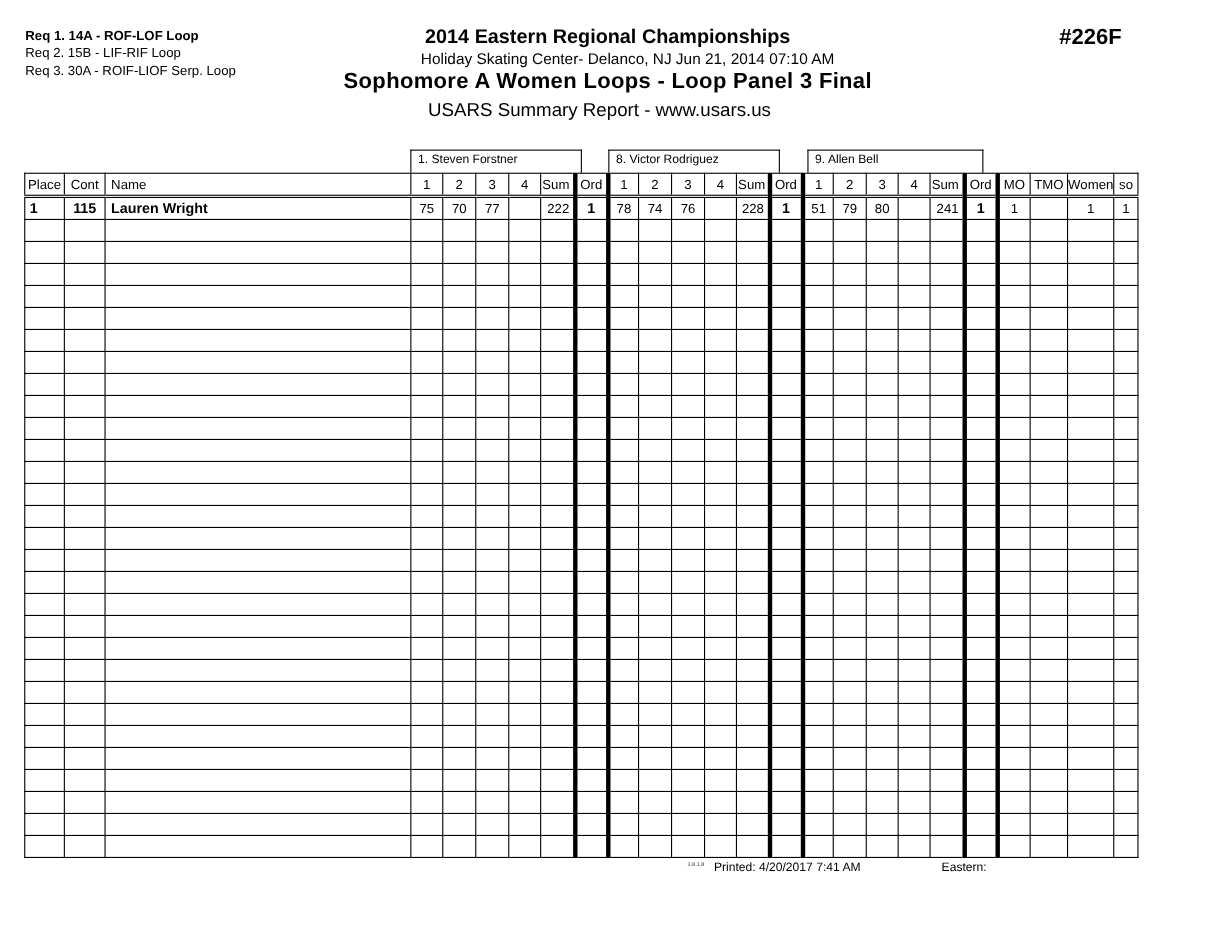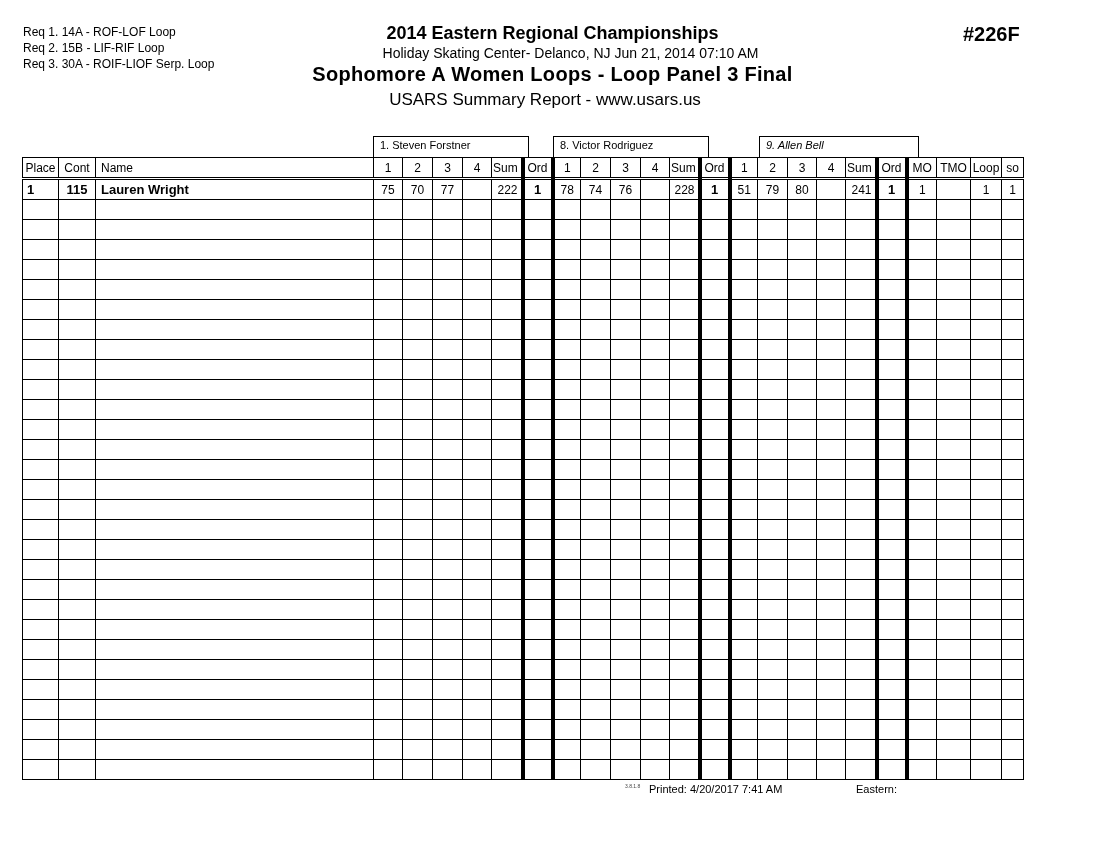--- a/index.html
+++ b/index.html
@@ -29,33 +29,33 @@
   table.grid td.bold { font-weight: bold; font-size: 13px; }
   table.grid td.ord { font-weight: bold; font-size: 13px; }
 
   .footer-ver { font-size: 5px; left: 625px; top: 783px; color: #444; }
   .footer-printed { font-size: 11px; left: 649px; top: 783px; }
   .footer-scorer { font-size: 11px; left: 856px; top: 783px; }
 </style>
 </head>
 <body>
 
-<div class="abs req" style="top:24px;">Req  1.  14A - ROF-LOF Loop</div>
+<div class="abs req" style="top:24px;font-weight:bold;">Req  1.  14A - ROF-LOF Loop</div>
 <div class="abs req" style="top:40px;">Req  2.  15B - LIF-RIF Loop</div>
 <div class="abs req" style="top:56px;">Req  3.  30A - ROIF-LIOF Serp. Loop</div>
 
 <div class="abs title1">2014 Eastern Regional Championships</div>
 <div class="abs title2">Holiday Skating Center-  Delanco, NJ  Jun 21, 2014  07:10 AM</div>
 <div class="abs title3">Sophomore A Women Loops - Loop Panel 3 Final</div>
 <div class="abs title4">USARS Summary Report - www.usars.us</div>
 <div class="abs evno">#226F</div>
 
 <div class="judge-box" style="left:373px; width:156px;">1.  Steven Forstner</div>
 <div class="judge-box" style="left:553px; width:156px;">8.  Victor Rodriguez</div>
-<div class="judge-box" style="left:759px; width:160px;font-style:italic;">9.  Allen Bell</div>
+<div class="judge-box" style="left:734px; width:160px;">9.  Allen Bell</div>
 
 <table class="grid">
   <colgroup>
     <col style="width:36px">
       <col style="width:37px">
       <col style="width:278px">
     <col style="width:29px">
       <col style="width:30px">
       <col style="width:30px">
       <col style="width:29px">
@@ -100,21 +100,21 @@
 
       <th>1</th>
       <th>2</th>
       <th>3</th>
       <th>4</th>
       <th class="sum">Sum</th>
       <th class="thickL thickR">Ord</th>
 
       <th>MO</th>
       <th>TMO</th>
-      <th>Loop</th>
+      <th>Women</th>
       <th>so</th>
     </tr>
   </thead>
   <tbody id="grid-body">
     <tr>
       <td class="place bold">1</td>
       <td class="bold">115</td>
       <td class="name bold">Lauren Wright</td>
 
       <td>75</td>

